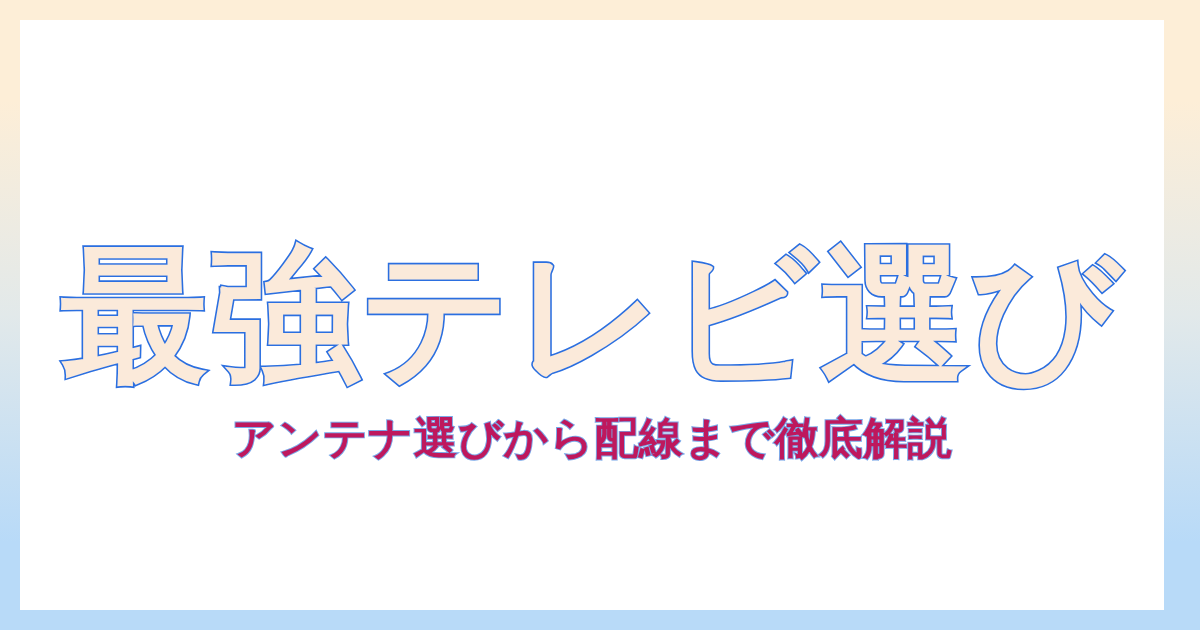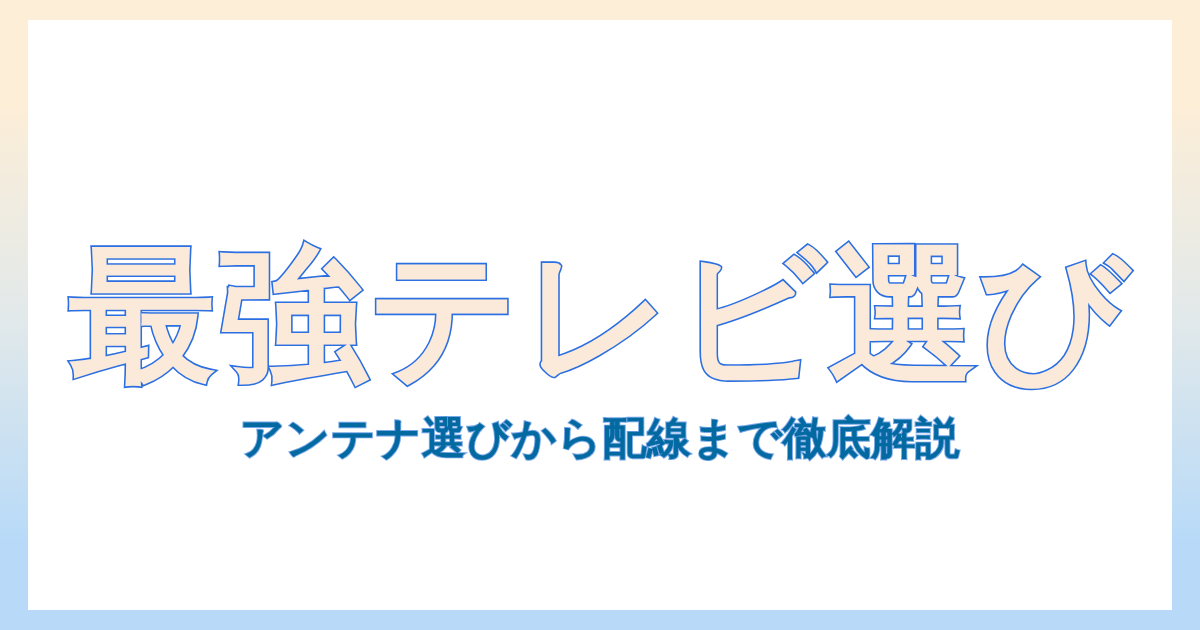--- a/index.html
+++ b/index.html
@@ -96,25 +96,25 @@
     -webkit-text-stroke: 1.9px #7aa9e9;
     paint-order: stroke fill;
     text-rendering: geometricPrecision;
   }
 </style>
 </head>
 <body>
 
 <div id="eyecatch-root" style="background: linear-gradient(rgb(253, 238, 215) 0%, rgb(253, 238, 215) 16%, rgb(226, 233, 234) 50%, rgb(184, 218, 248) 86%, rgb(184, 218, 248) 100%);">
 
-  <div id="content-card" style="background: rgb(255, 255, 255); margin-left: 8px;">
+  <div id="content-card" style="background: rgb(255, 255, 255);">
 
     <div id="title-wrap">
       <h1 class="title-text" style="color: rgb(251, 234, 218); -webkit-text-stroke: 3.2px rgb(43, 111, 224); font-size: 148px;">最強テレビ選び</h1>
     </div>
 
     <div id="subtitle-wrap">
-      <h2 class="subtitle-text" style="color: #0369a1; -webkit-text-stroke: 1.9px rgb(122, 169, 233); font-size: 44px;">アンテナ選びから配線まで徹底解説</h2>
+      <h2 class="subtitle-text" style="color: #be185d; -webkit-text-stroke: 1.9px rgb(122, 169, 233); font-size: 44px;">アンテナ選びから配線まで徹底解説</h2>
     </div>
 
   </div>
 
 </div>
 
 </body></html>

